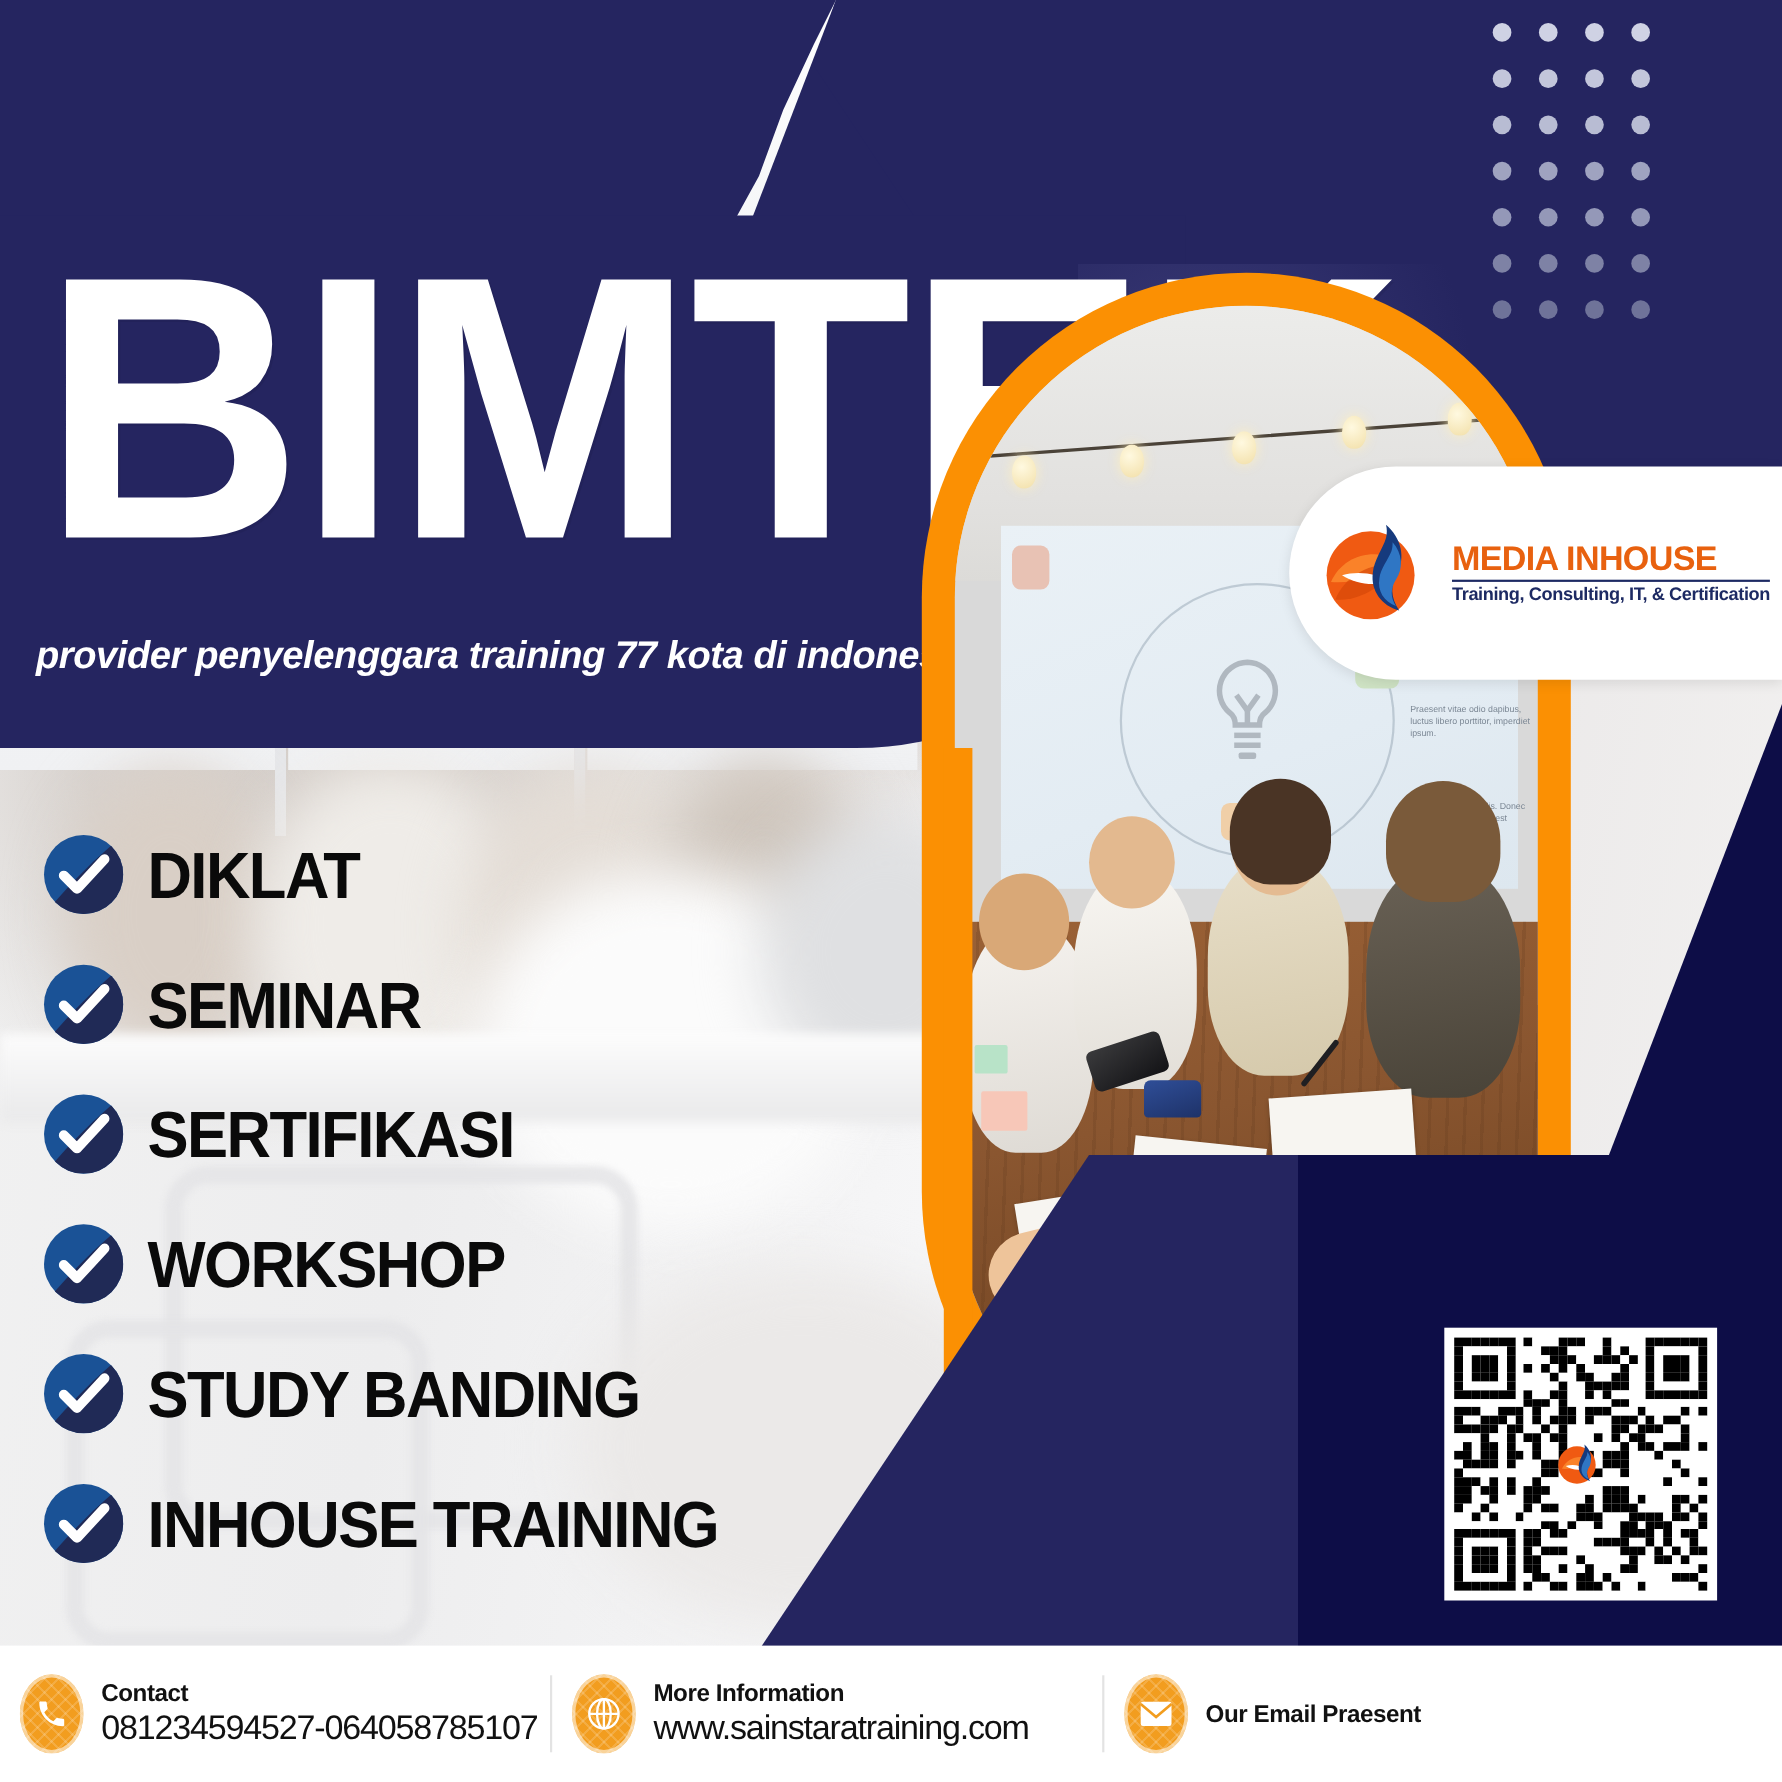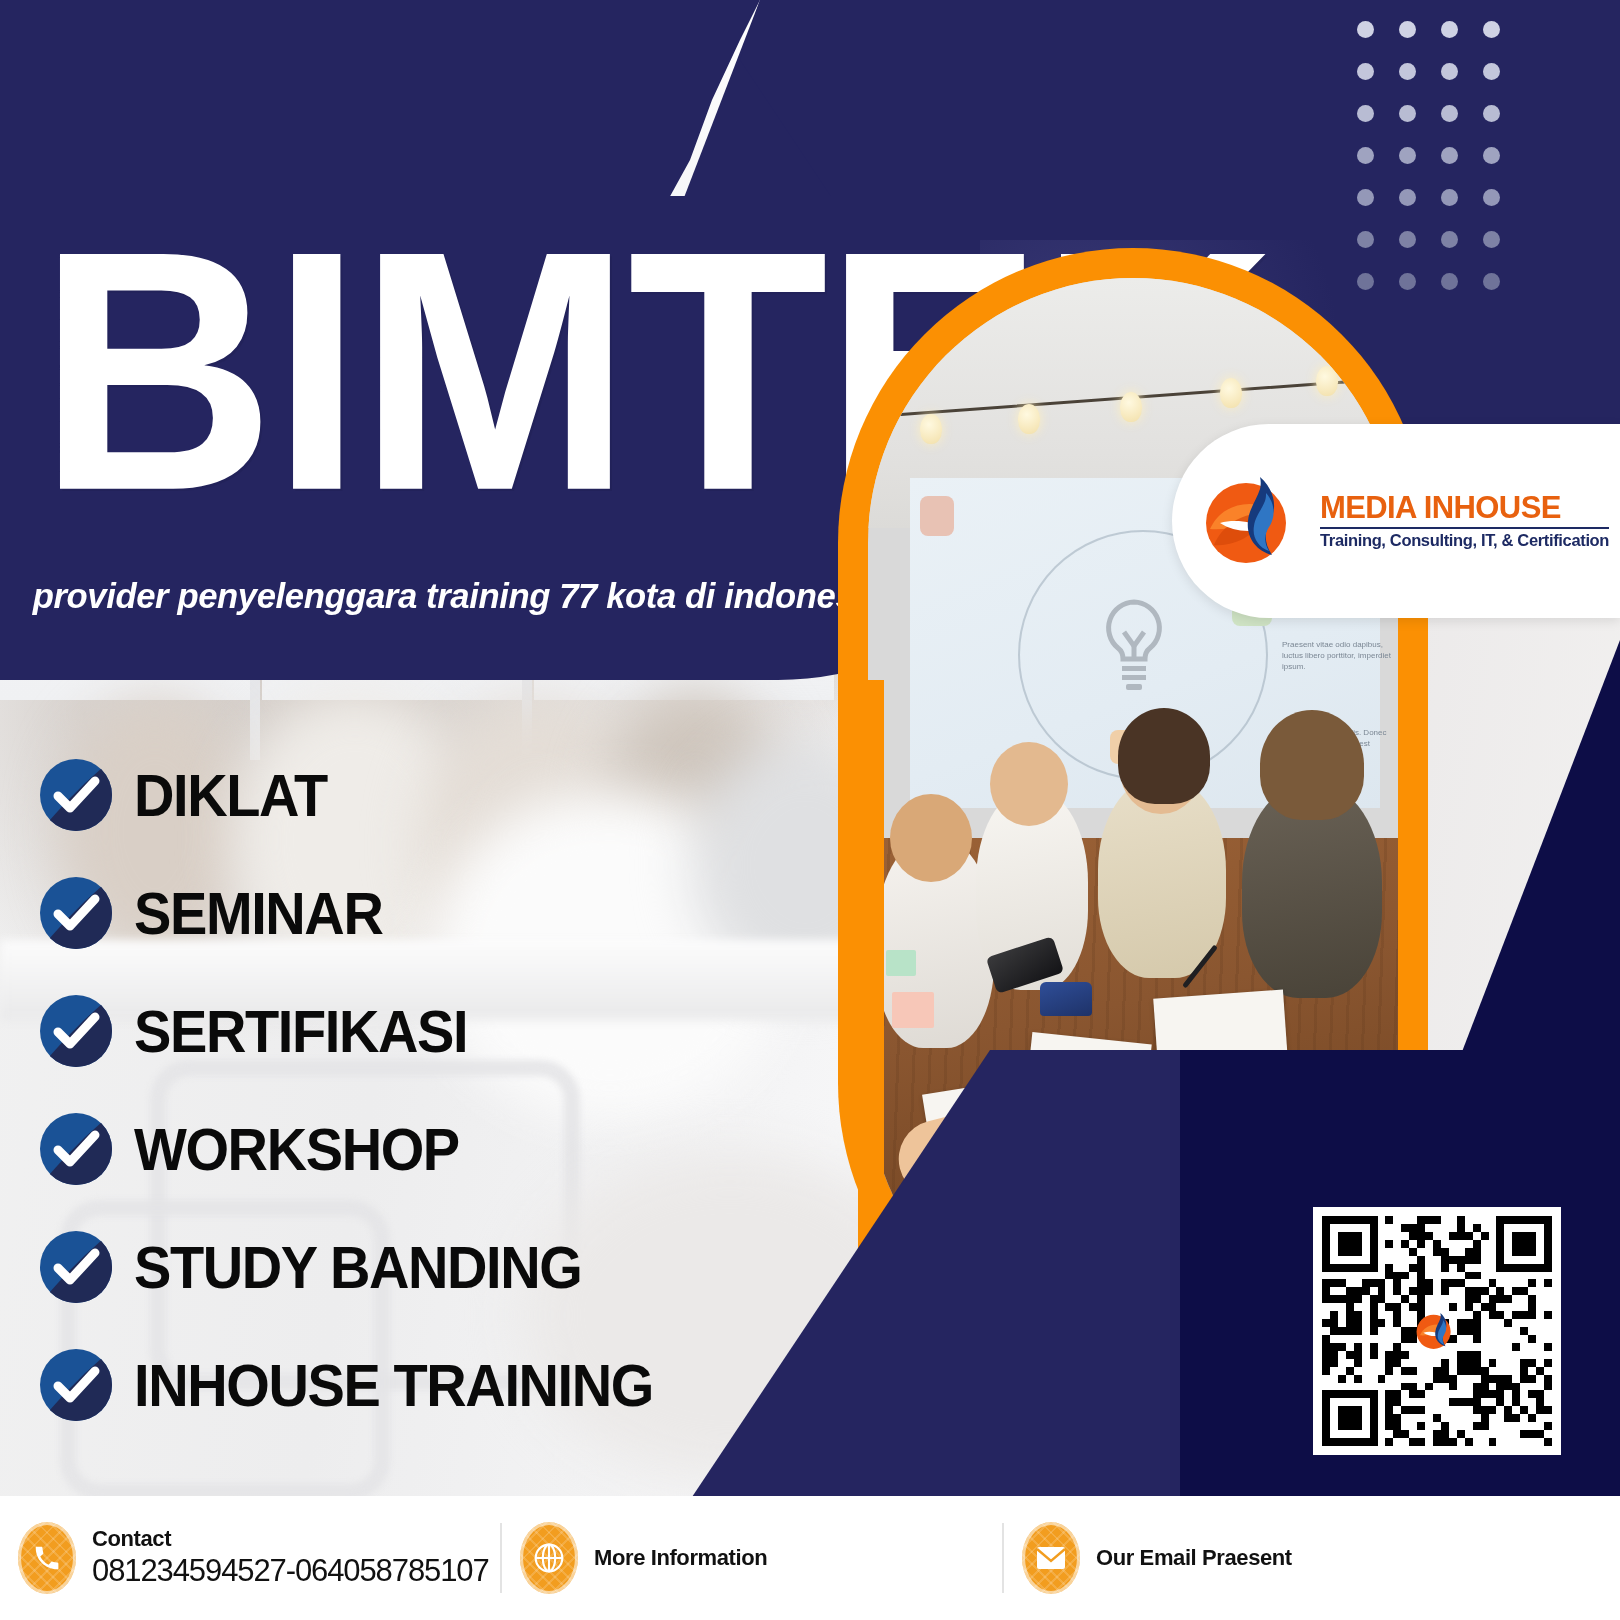--- a/index.html
+++ b/index.html
@@ -1308,20 +1308,21 @@
       <div class="f-icon">
         <svg width="34" height="34" viewBox="0 0 24 24">
             <circle cx="12" cy="12" r="9.4" fill="none" stroke="#fff" stroke-width="1.5"></circle>
             <ellipse cx="12" cy="12" rx="4.4" ry="9.4" fill="none" stroke="#fff" stroke-width="1.5"></ellipse>
             <line x1="2.6" y1="12" x2="21.4" y2="12" stroke="#fff" stroke-width="1.5"></line>
             <line x1="12" y1="2.6" x2="12" y2="21.4" stroke="#fff" stroke-width="1.5"></line>
           </svg>
       </div>
       <div class="f-txt">
         <div class="f-title">More Information</div>
+        <div class="f-val">www.sainstaratraining.com</div>
       </div>
     </div>
     <div class="f-sep"></div>
     <div class="f-item" style="width:600px;">
       <div class="f-icon">
         <svg width="36" height="30" viewBox="0 0 36 30">
             <rect x="4" y="4" width="28" height="22" rx="2" fill="#fff"></rect>
             <path d="M4 6l14 12L32 6" fill="none" stroke="#f29d1f" stroke-width="2.4"></path>
           </svg>
       </div>

